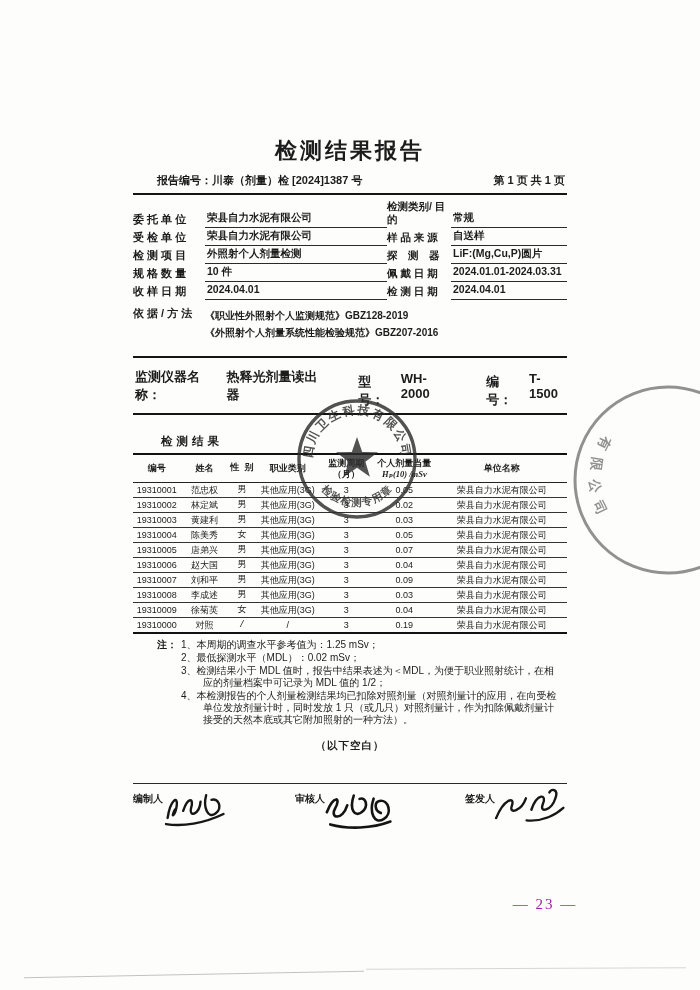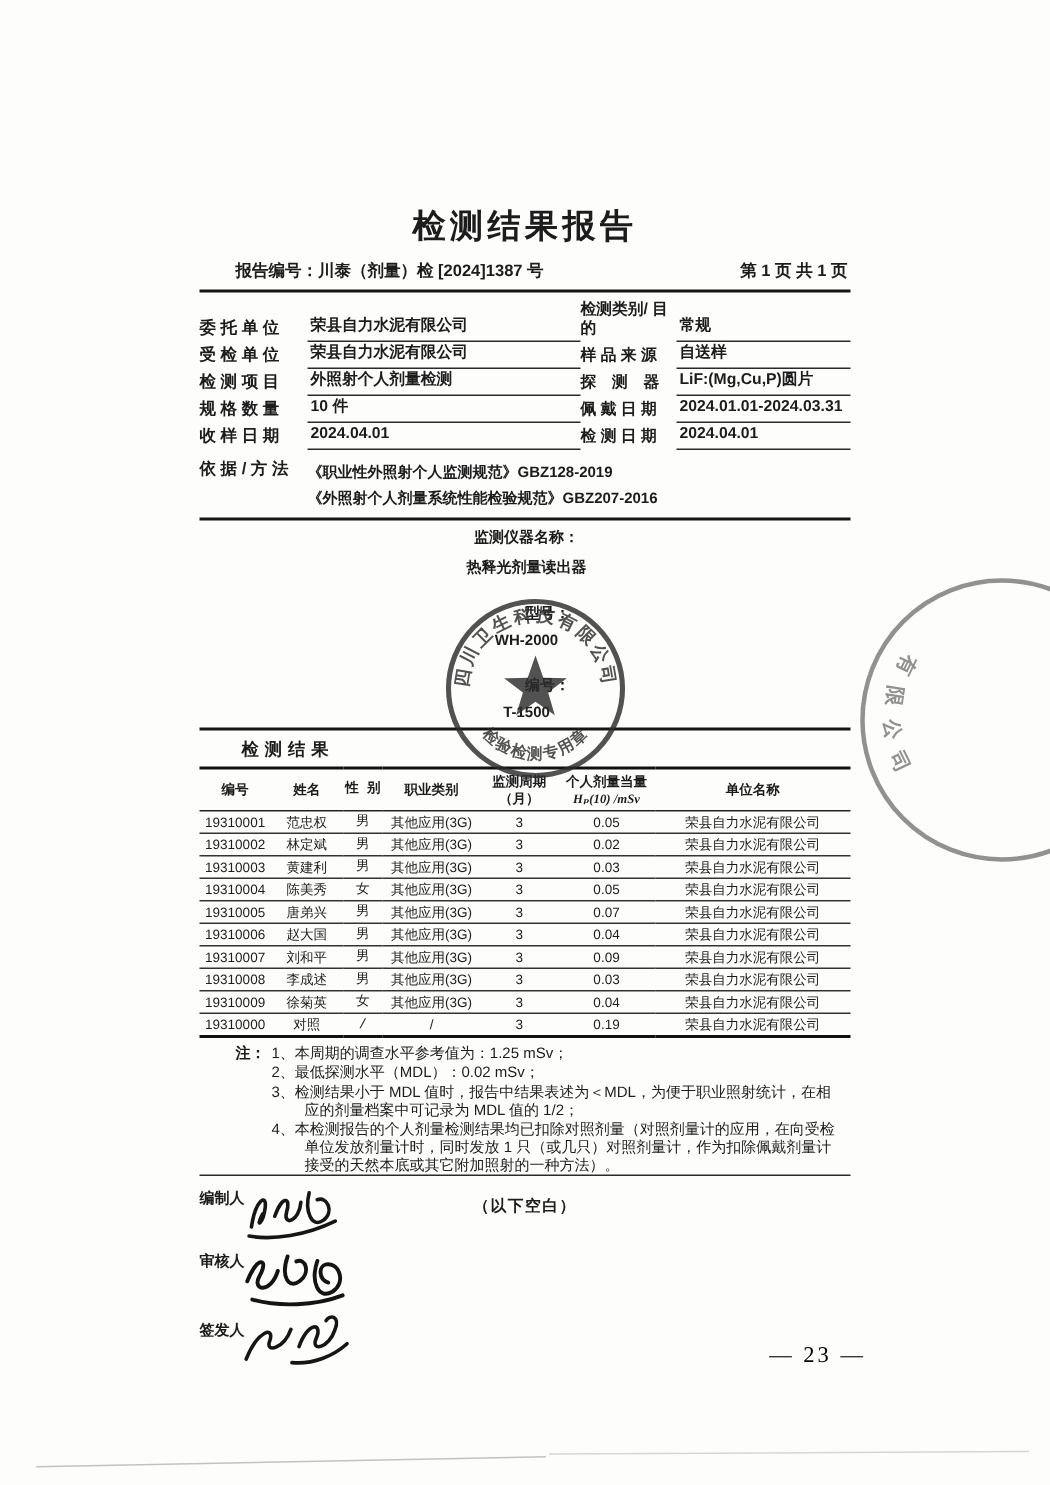--- a/index.html
+++ b/index.html
@@ -25,31 +25,31 @@
   .fcell{display:flex;align-items:flex-end;}
   .fl{width:254px;}
   .fr{width:180px;margin-left:0;}
   .flabel{font-size:11px;font-weight:700;line-height:13px;flex:0 0 auto;padding-bottom:2px;}
   .fl .flabel{width:72px;}
   .fr .flabel{width:64px;font-size:10.5px;}
   .fvalue{flex:1 1 auto;font-size:10.5px;font-weight:700;border-bottom:1px solid #2a2a2a;
     padding:0 0 2px 2px;min-height:14px;line-height:13px;}
 
   
-  .method{display:flex;margin-top:7px;padding-bottom:4px;border-bottom:2px solid #151515;}
+  .method{display:flex;margin-top:7px;padding-bottom:15px;border-bottom:2px solid #151515;}
   .method .flabel{width:72px;font-size:11px;}
   .method-lines{flex:1;}
   .method-line{font-size:10px;font-weight:700;line-height:17px;}
 
   
-  .instrument{display:flex;align-items:center;gap:6px;font-size:10px;font-weight:700;
-    padding:4px 0 4px 2px;border-bottom:2px solid #151515;flex-direction:column;}
+  .instrument{display:flex;align-items:center;gap:6px;font-size:13px;font-weight:700;
+    padding:4px 0 4px 2px;border-bottom:2px solid #151515;}
   .instrument .sp{margin-left:28px;margin-top:11px;}
 
-  .results-title{font-size:11.5px;font-weight:700;letter-spacing:4px;margin:5px 0 4px 28px;}
+  .results-title{font-size:11.5px;font-weight:700;letter-spacing:4px;margin:19px 0 4px 28px;}
 
   
   table.results{width:434px;border-collapse:collapse;border-top:2.5px solid #111;border-bottom:2.5px solid #111;}
   table.results th{font-size:9px;font-weight:700;line-height:10.5px;padding:3px 1px;border-bottom:1.5px solid #222;vertical-align:middle;}
   table.results td{font-size:9px;font-weight:400;line-height:10px;padding:2px 1px;border-bottom:1px solid #333;text-align:center;white-space:nowrap;}
   th.c-no,td.c-no{width:46px;text-align:left;padding-left:4px;}
   th.c-no{text-align:center;}
   th.c-name,td.c-name{width:48px;}
   th.c-gender,td.c-gender{width:26px;font-family:Liberation Mono, monospace;}
   th.c-occ,td.c-occ{width:64px;}
@@ -61,28 +61,28 @@
 
   
   .notes{display:flex;margin:5px 0 0 24px;width:406px;}
   .notes-label{font-size:10px;font-weight:700;width:24px;flex:0 0 auto;line-height:12px;}
   .notes-items{flex:1;}
   .note-item{font-size:10px;line-height:12px;padding-left:22px;text-indent:-22px;margin-bottom:1px;}
   .blank-note{font-size:10.5px;font-weight:700;text-align:center;margin-top:12px;letter-spacing:1px;}
 
   
   .sigblock{position:absolute;left:133px;top:783px;width:434px;border-top:1.5px solid #2a2a2a;
-    padding-top:4px;display:flex;justify-content:space-between;flex-direction:column;}
+    padding-top:4px;display:flex;justify-content:space-between;}
   .sig{display:flex;align-items:flex-start;}
   .sig-label{font-size:10px;font-weight:700;padding-top:4px;}
   .sig svg{margin:-2px 0 0 -4px;}
 
   
   .page-footer{position:absolute;left:470px;top:896px;width:150px;text-align:center;
-    font-family:"Liberation Serif","DejaVu Serif",serif;font-size:15px;letter-spacing:2px;color:#000000;}
+    font-family:"Liberation Serif","DejaVu Serif",serif;font-size:15px;letter-spacing:2px;color:#a21caf;}
 
   
   .stamp-main{position:absolute;left:292px;top:391px;width:130px;height:130px;opacity:.82;}
   .stamp-right{position:absolute;left:558px;top:378px;width:142px;height:215px;opacity:.55;overflow:hidden;}
 
   
   .scan-edge1{position:absolute;left:24px;top:974px;width:340px;border-top:1.2px solid #c2c2c2;transform:rotate(-1.1deg);}
   .scan-edge2{position:absolute;left:366px;top:968px;width:320px;border-top:1px solid #d6d6d6;transform:rotate(-0.3deg);}
 </style>
 </head>

